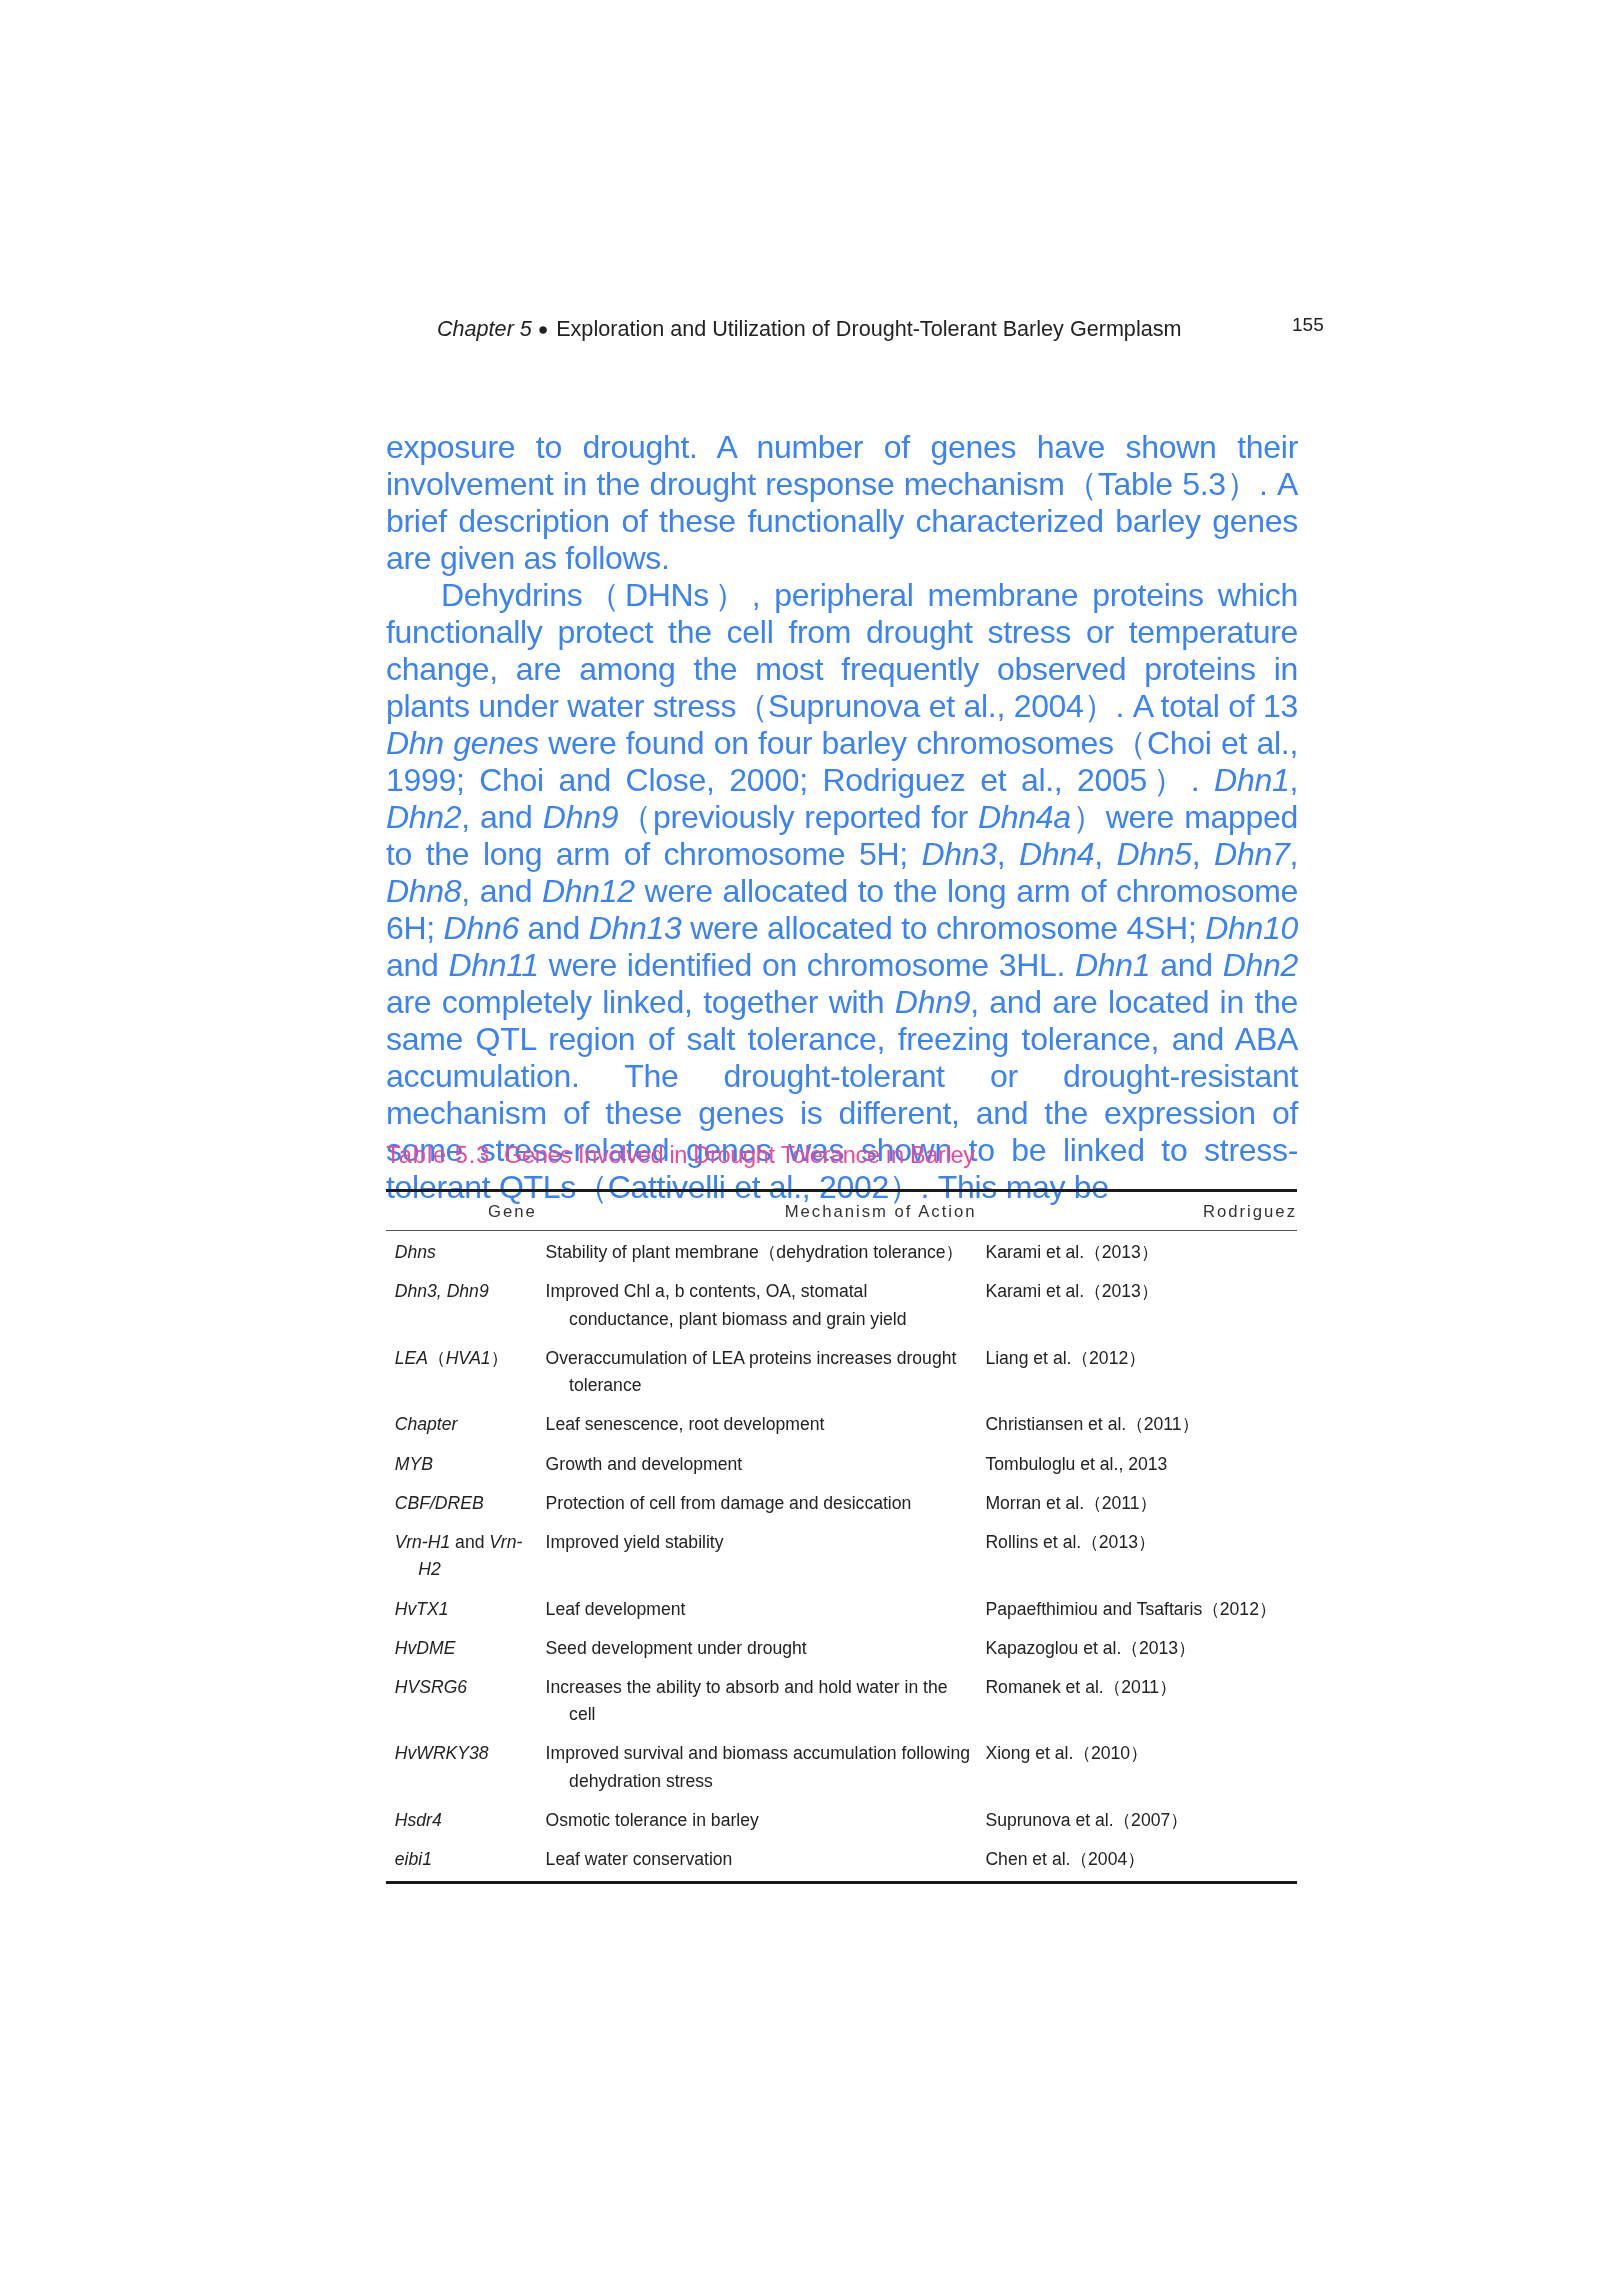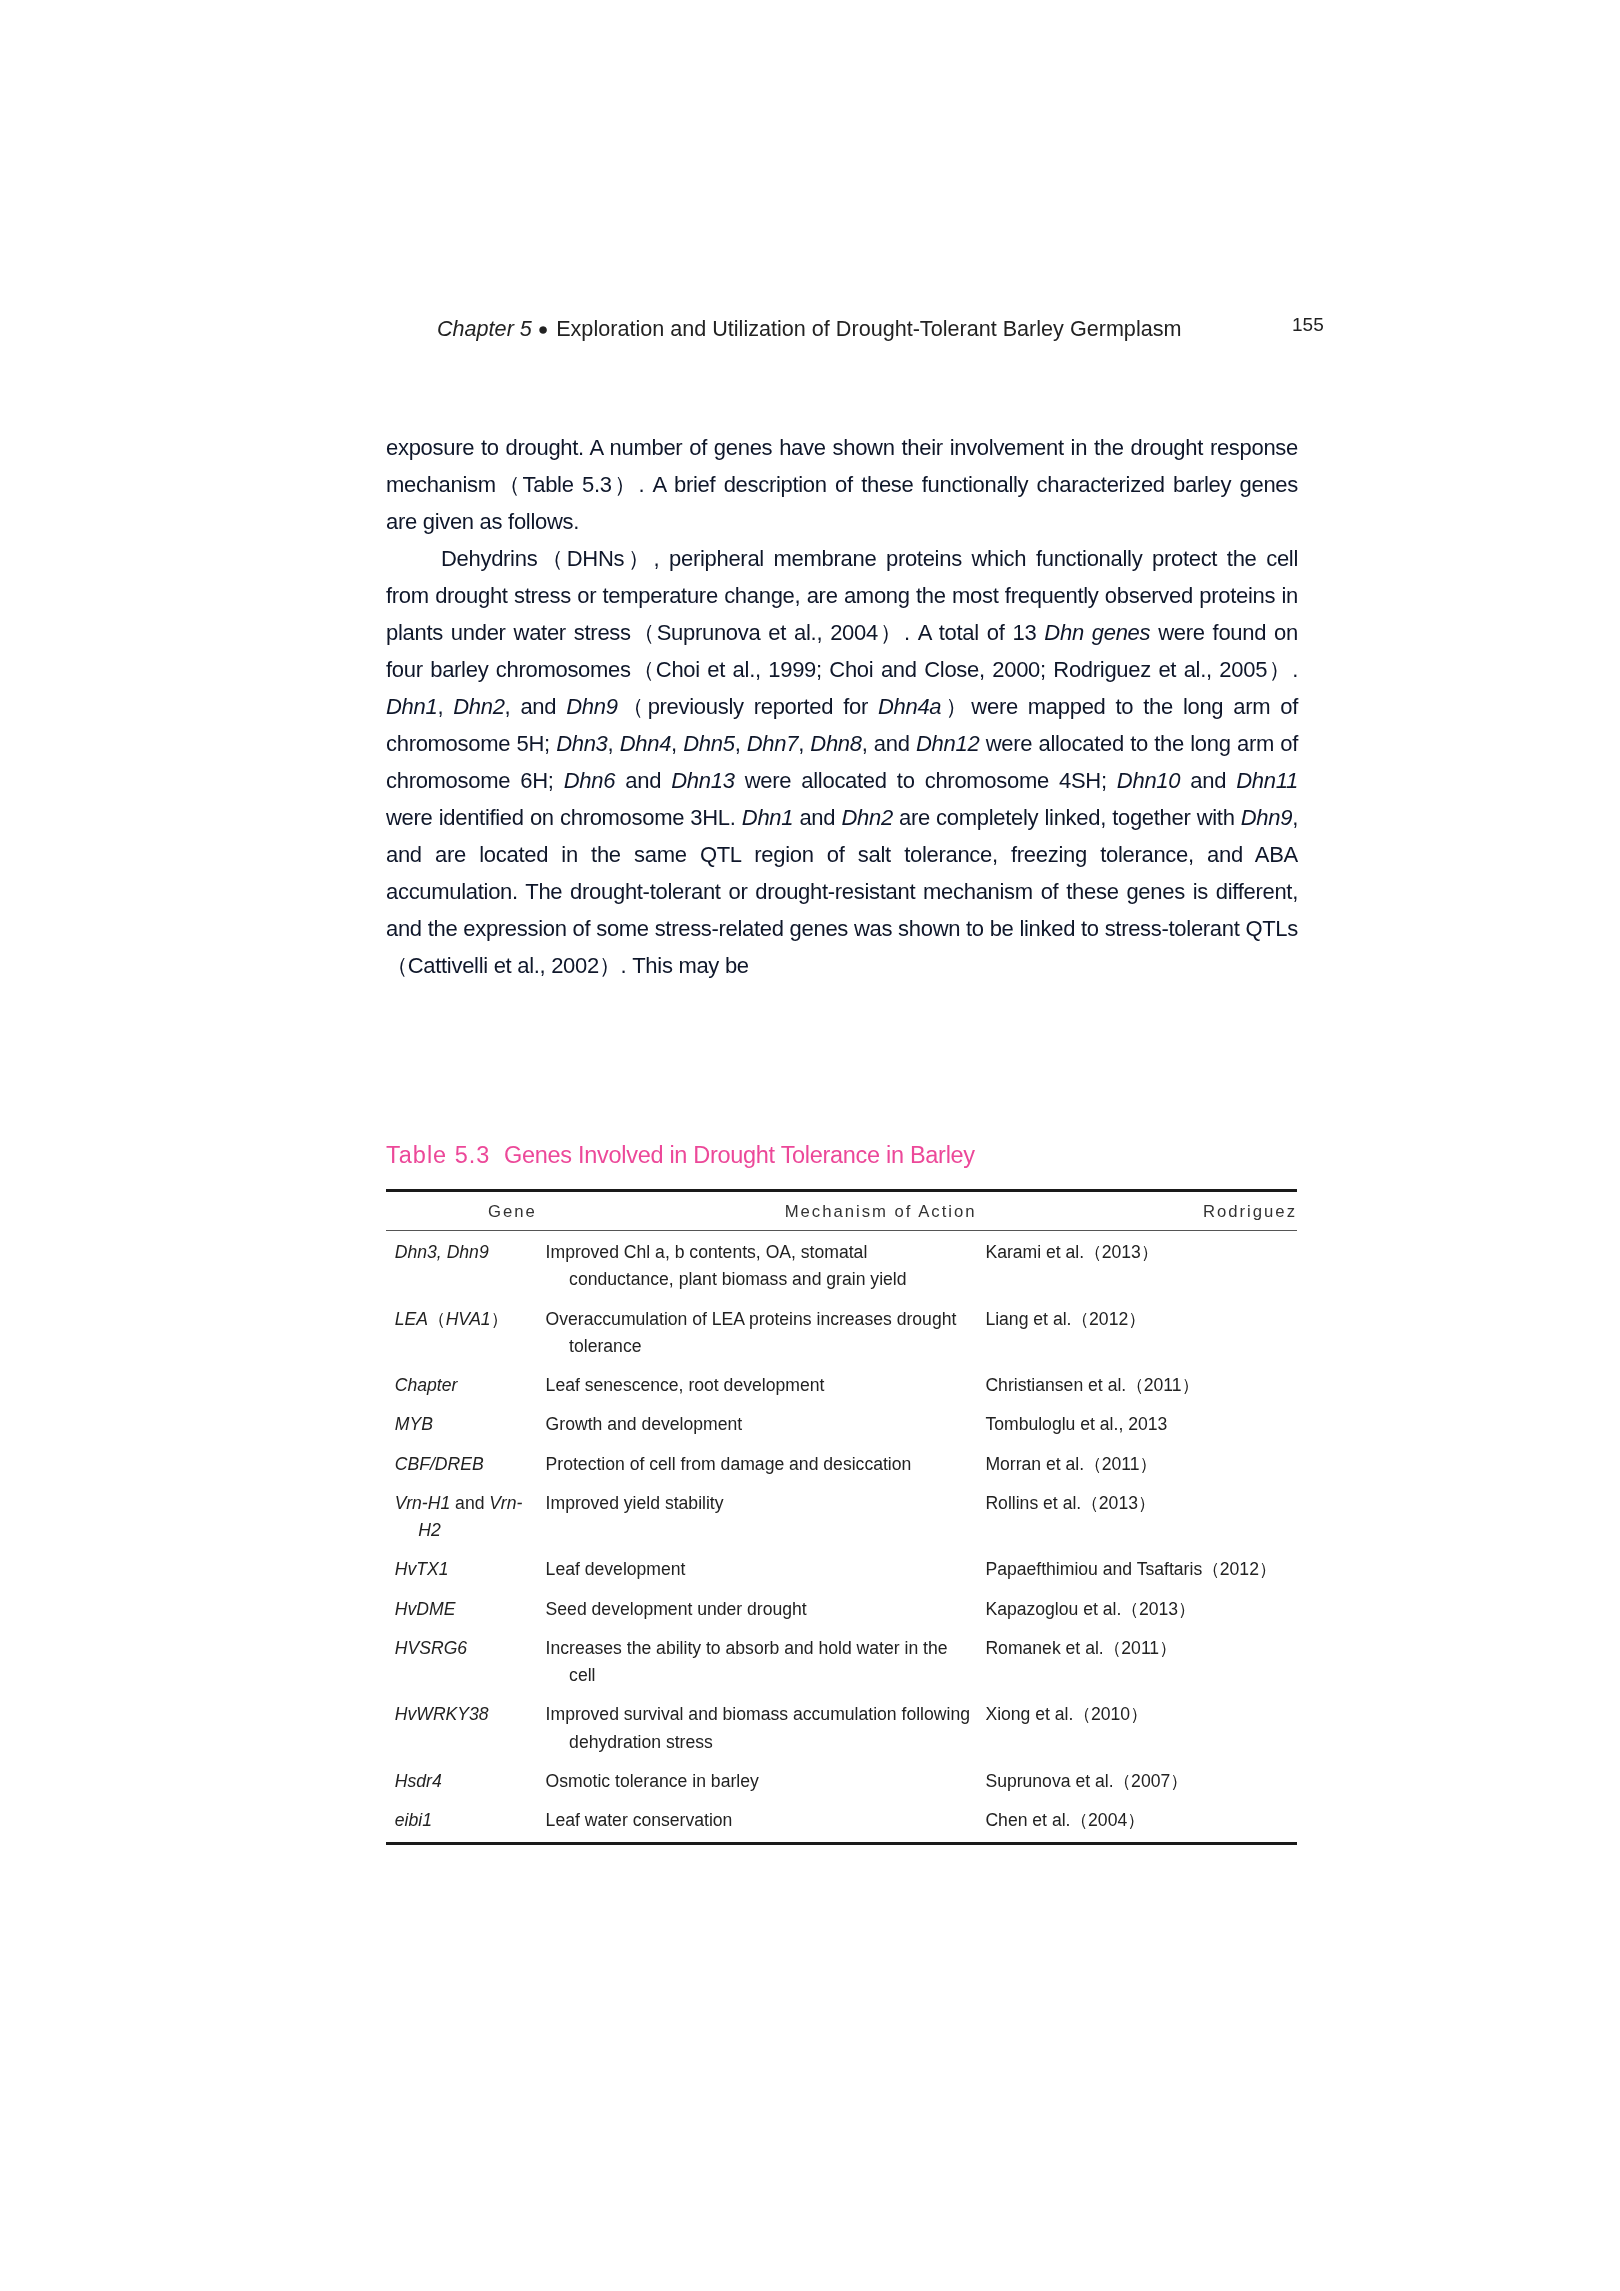--- a/index.html
+++ b/index.html
@@ -11,21 +11,21 @@
       font-family: "Liberation Sans", sans-serif; font-size: 21.6px; color: #222;
       white-space: nowrap;
     }
     .running-head .chap { font-style: italic; }
     .running-head .bullet { display: inline-block; margin: 0 7.8px 0 5.9px; font-size: 17.6px; position: relative; top: -1px; }
     .running-head .page-num { position: absolute; left: 855px; top: -2px; font-size: 19px; }
 
     .body-text {
       position: absolute; left: 386px; top: 429px; width: 912px;
       font-family: "Liberation Sans Narrow", "Liberation Sans", sans-serif;
-      font-size: 22px; line-height: 37px; color: #0f172a;
+      font-size: 32px; line-height: 37px; color: #3b82f6;
       text-align: justify; letter-spacing: -0.3px;
     }
     .body-text p { margin: 0; }
     .body-text p.indent { text-indent: 55px; }
     .body-text i { font-style: italic; }
 
     .table-caption {
       position: absolute; left: 386px; top: 1142px; width: 912px;
       font-family: "Liberation Sans", sans-serif; font-size: 23.5px; color: #ec4899;
       letter-spacing: -0.3px; white-space: nowrap;
@@ -75,20 +75,29 @@
     <thead>
       <tr>
         <th>Gene</th>
         <th>Mechanism of Action</th>
         <th>Rodriguez</th>
       </tr>
     </thead>
     <tbody id="table-body">
         <tr>
           <td class="gene">
+            <span class="wrap"><span>Dhns</span></span>
+          </td>
+          <td class="mech">
+            <span class="wrap">Stability of plant membrane（dehydration tolerance）</span>
+          </td>
+          <td class="ref"><span>Karami et al.（2013）</span></td>
+        </tr>
+        <tr>
+          <td class="gene">
             <span class="wrap"><span>Dhn3, Dhn9</span></span>
           </td>
           <td class="mech">
             <span class="wrap">Improved Chl a, b contents, OA, stomatal conductance, plant biomass and grain yield</span>
           </td>
           <td class="ref"><span>Karami et al.（2013）</span></td>
         </tr>
         <tr>
           <td class="gene">
             <span class="wrap"><span>LEA</span><span class="up">（</span><span>HVA1</span><span class="up">）</span></span>

